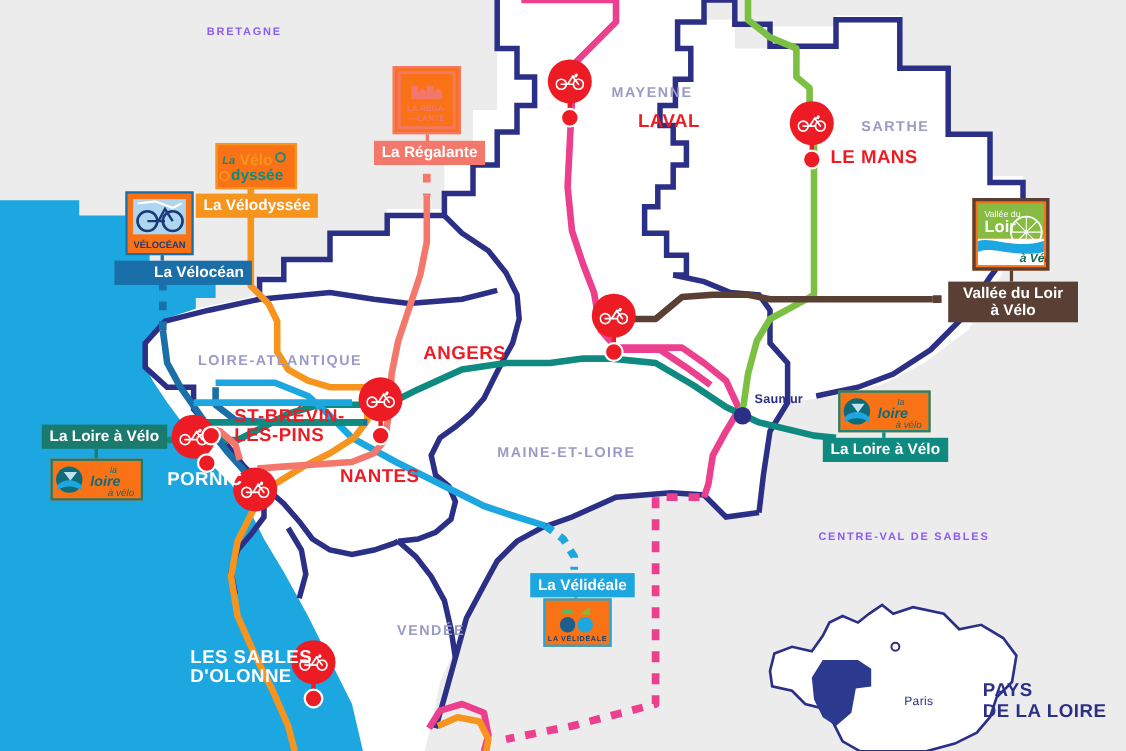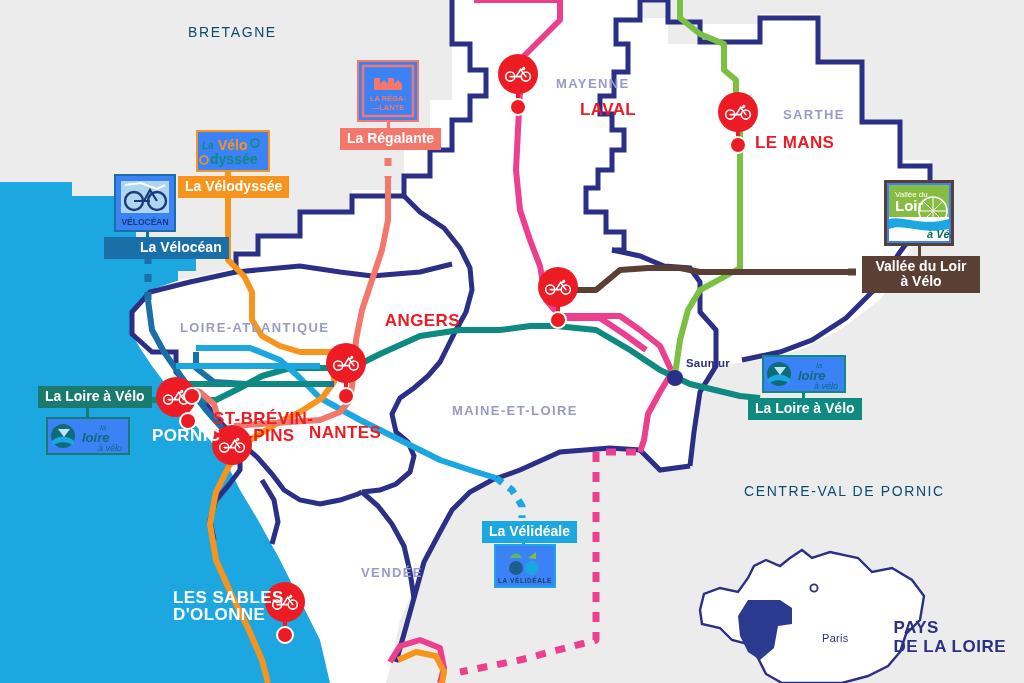--- a/index.html
+++ b/index.html
@@ -9,21 +9,21 @@
     font-family:"Liberation Sans", sans-serif;
     position:relative;
   }
   #map-root{position:absolute;inset:0;width:1024px;height:683px;}
   svg.layer{position:absolute;left:0;top:0;width:1024px;height:683px;}
 
   
   .maplabel{position:absolute;white-space:nowrap;}
 
   .region-name{
-    color:#0c4a6e;font-weight:normal;letter-spacing:1.6px;font-size:14px;
+    color:#8b5cf6;font-weight:bold;letter-spacing:1.6px;font-size:10px;
   }
   .dept-name{
     color:#9a9ac8;font-weight:bold;letter-spacing:1.4px;font-size:13px;
   }
   .city-name{
     color:#ed1c24;font-weight:bold;font-size:17px;letter-spacing:0.4px;
     line-height:17px;
   }
   .city-name.white{color:#ffffff;}
   .city-name.pornic{color:#ffffff;}
@@ -35,21 +35,21 @@
   .callout{position:absolute;}
   .callout .tag{
     display:inline-block;
     color:#fff;font-weight:bold;font-size:14px;
     padding:3px 7px 4px 7px;
     line-height:15px;
     white-space:nowrap;
   }
   .callout .tag.two{white-space:normal;text-align:center;}
   .logo-box{
-    background:#3b82f6;border:2px solid #fff;
+    background:#f97316;border:2px solid #fff;
     box-sizing:border-box;
     position:absolute;
     display:flex;align-items:center;justify-content:center;
   }
   .stem{position:absolute;}
 
   
   .pin{position:absolute;}
   .pin .disc{
     width:40px;height:40px;border-radius:50%;
@@ -195,21 +195,21 @@
 
       <path stroke="#1ca7e0" d="M176,366 L210,366 L250,366 L288,366 L320,366"></path>
 
       <path stroke="#ec3f8e" d="M390,662 L400,646 L420,640 L440,648 L444,668 L440,683"></path>
 
       <path stroke="#f7941e" d="M398,660 L416,652 L436,656 L444,672 L442,683"></path>
     </g>
   </svg>
 
   <div class="maplabel region-name" style="left:188px;top:24px;">BRETAGNE</div>
-  <div class="maplabel region-name" style="left:744px;top:483px;">CENTRE-VAL DE PORNIC</div>
+  <div class="maplabel region-name" style="left:744px;top:483px;">CENTRE-VAL DE SABLES</div>
 
   <div class="maplabel dept-name" style="left:556px;top:76px;">MAYENNE</div>
   <div class="maplabel dept-name" style="left:783px;top:107px;">SARTHE</div>
   <div class="maplabel dept-name" style="left:180px;top:320px;">LOIRE-ATLANTIQUE</div>
   <div class="maplabel dept-name" style="left:452px;top:403px;">MAINE-ET-LOIRE</div>
   <div class="maplabel dept-name" style="left:361px;top:565px;">VENDÉE</div>
 
   <div class="pin" style="left:498px;top:54px;">
     <div class="disc">
       <svg width="26" height="18" viewBox="0 0 40 26">
@@ -270,21 +270,21 @@
     <div class="disc">
       <svg width="26" height="18" viewBox="0 0 40 26">
         <circle cx="8" cy="17" r="7" fill="none" stroke="#fff" stroke-width="2.4"></circle>
         <circle cx="32" cy="17" r="7" fill="none" stroke="#fff" stroke-width="2.4"></circle>
         <path d="M8,17 L17,17 L24,6 L32,17 M17,17 L24,17 M24,6 L29,6" fill="none" stroke="#fff" stroke-width="2.4" stroke-linecap="round"></path>
         <circle cx="29" cy="4" r="2.2" fill="#fff"></circle>
       </svg>
     </div>
   </div>
   <div class="smallnode" style="left:183px;top:387px;"></div>
-  <div class="maplabel city-name" style="left:213px;top:370px;margin-top:40px;">
+  <div class="maplabel city-name" style="left:213px;top:370px;">
     <div>ST-BRÉVIN-</div>
     <div>LES-PINS</div>
   </div>
 
   <div class="smallnode" style="left:179px;top:412px;"></div>
   <div class="pin" style="left:212px;top:425px;">
     <div class="disc">
       <svg width="26" height="18" viewBox="0 0 40 26">
         <circle cx="8" cy="17" r="7" fill="none" stroke="#fff" stroke-width="2.4"></circle>
         <circle cx="32" cy="17" r="7" fill="none" stroke="#fff" stroke-width="2.4"></circle>

